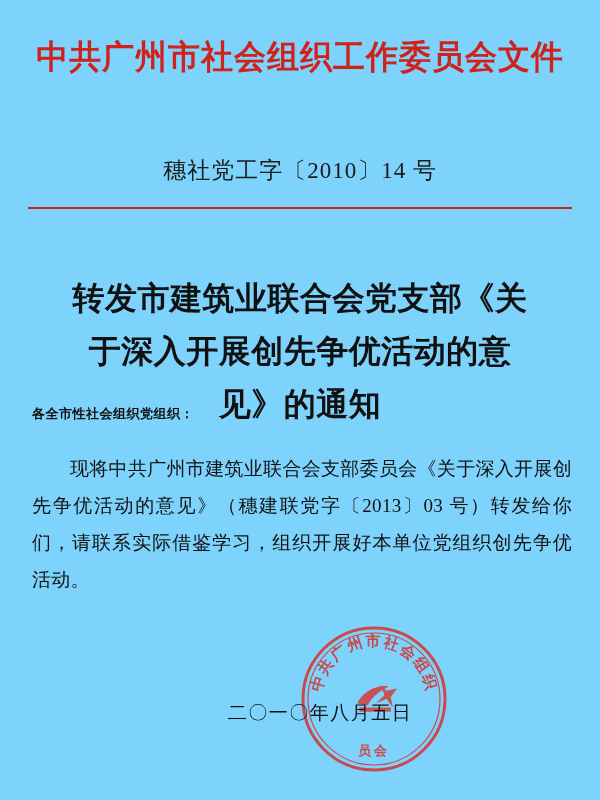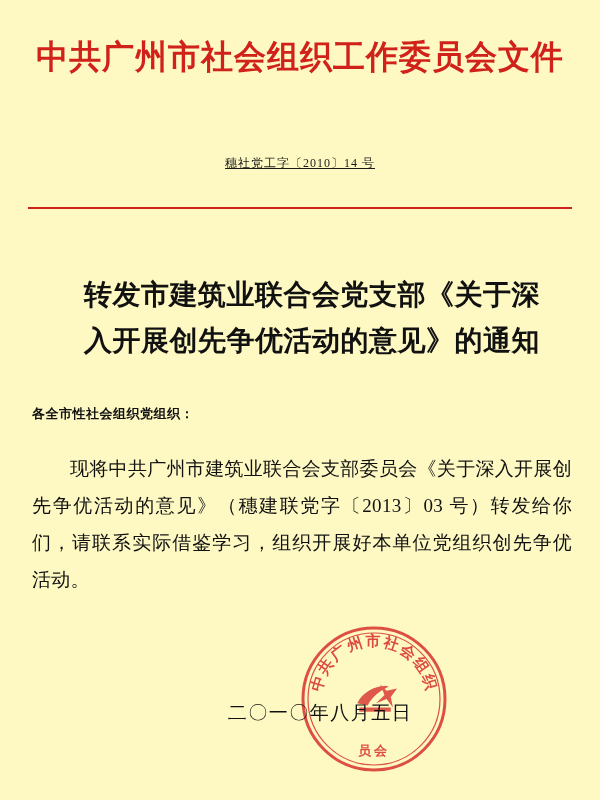--- a/index.html
+++ b/index.html
@@ -12,21 +12,21 @@
     height: 800px;
     position: relative;
     font-family: "Liberation Serif", "DejaVu Serif", serif;
     color: #111;
     overflow: hidden;
   }
   .page {
     position: relative;
     width: 600px;
     height: 800px;
-    background: #fef9c3;
+    background: #7dd3fc;
     box-sizing: border-box;
   }
 
   
   .doc-header {
     position: absolute;
     top: 38px;
     left: 0;
     width: 600px;
     text-align: center;
@@ -42,45 +42,44 @@
     transform: scaleX(0.97);
   }
 
   
   .doc-number {
     position: absolute;
     top: 155px;
     left: 0;
     width: 600px;
     text-align: center;
-    font-size: 12px;
+    font-size: 23px;
     letter-spacing: 1px;
     color: #1a1a1a;
     font-family: "Liberation Serif", "DejaVu Serif", serif;
-    text-decoration: underline;
   }
 
   
   .red-rule {
     position: absolute;
     top: 207px;
     left: 28px;
     width: 544px;
     height: 2px;
     background: #d0221b;
   }
 
   
   .doc-subject {
     position: absolute;
     top: 272px;
     left: 60px;
     width: 480px;
-    text-align: right;
-    font-size: 28px;
+    text-align: center;
+    font-size: 32px;
     font-weight: bold;
     line-height: 1.65;
     letter-spacing: 0.5px;
     color: #111;
   }
 
   
   .doc-salutation {
     position: absolute;
     top: 405px;

